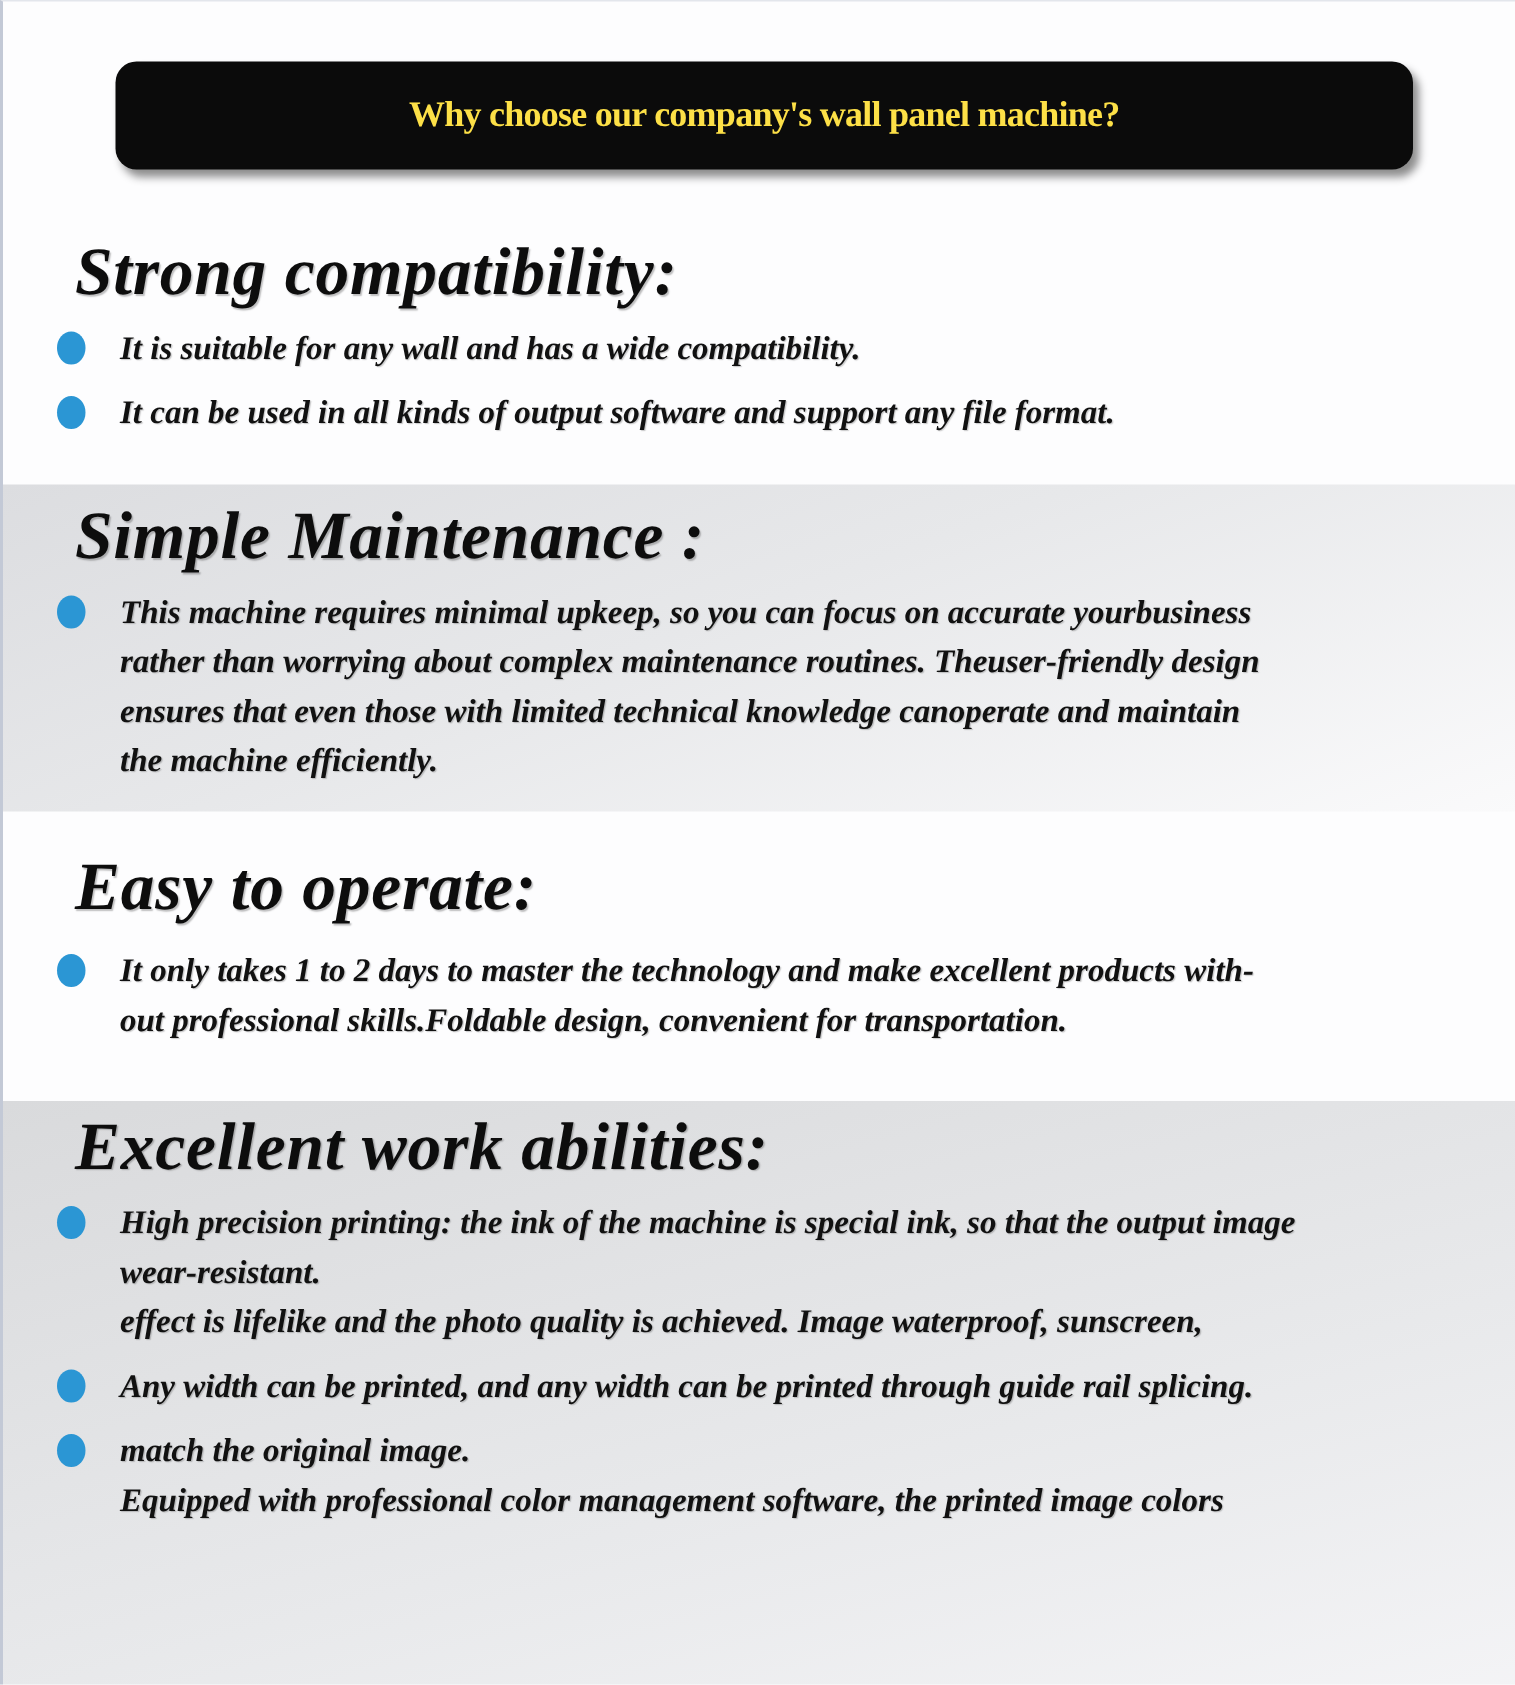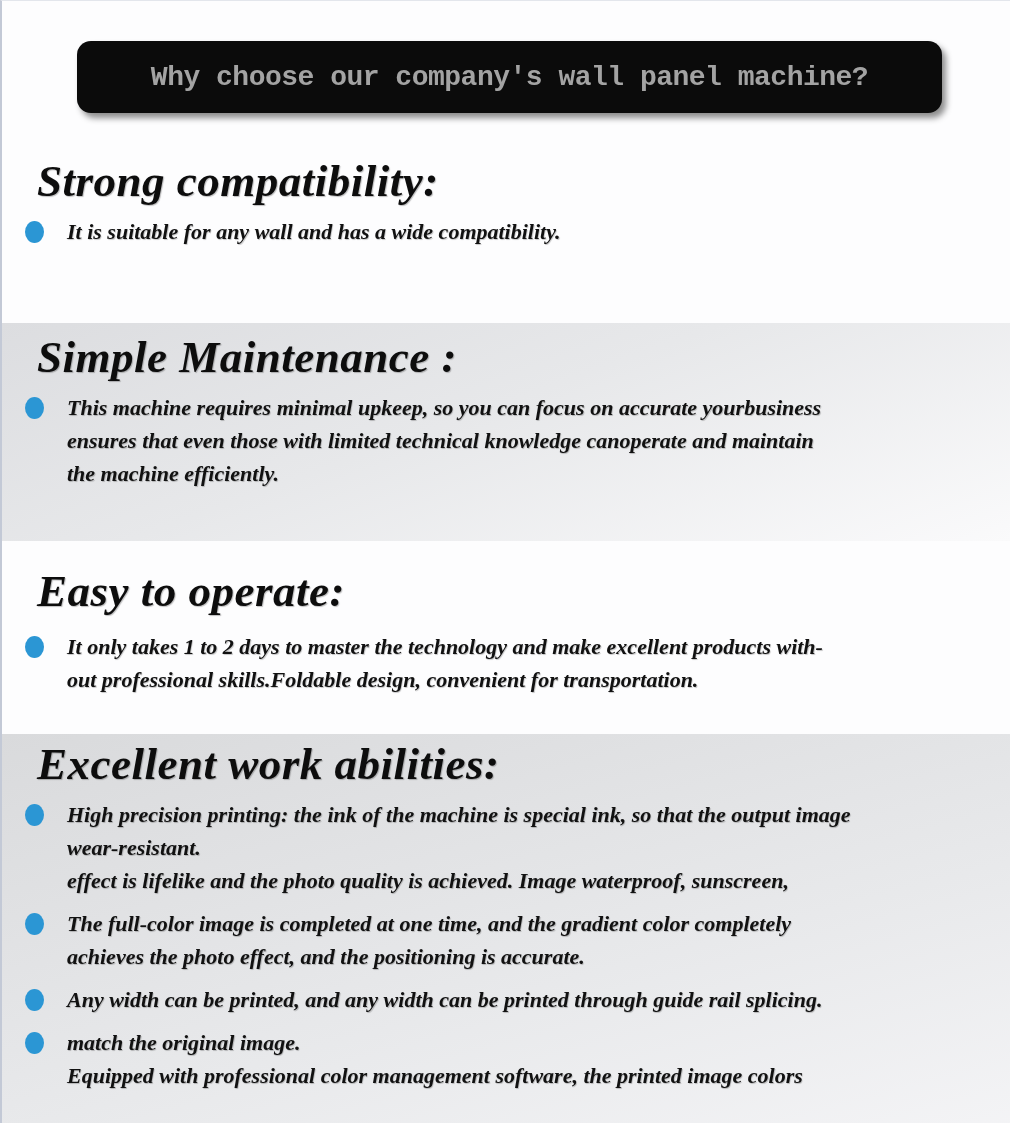--- a/index.html
+++ b/index.html
@@ -21,30 +21,30 @@
   .banner {
     position: absolute;
     left: 75px; top: 40px;
     width: 865px; height: 72px;
     background: #0b0b0b;
     border-radius: 14px;
     box-shadow: 4px 5px 6px rgba(0,0,0,0.45);
     display: flex; align-items: center; justify-content: center;
   }
   .banner-title {
-    font-family: Liberation Mono, monospace;
+    font-family: Liberation Serif, serif;
     font-weight: bold;
-    font-size: 28px;
+    font-size: 24px;
     letter-spacing: -0.5px;
-    color: #a3a3a3;
+    color: #fde047;
     white-space: nowrap;
   }
 
   
-  .sec { padding-left: 35px; padding-right: 20px; }
+  .sec { padding-left: 48px; padding-right: 20px; }
   .sec-white-1 { height: 192px; padding-top: 24px; }
   .band-1 {
     height: 218px; padding-top: 8px;
     background: linear-gradient(160deg, #dcdde0 0%, #e7e8ea 45%, #fafafb 100%);
   }
   .sec-white-2 { height: 193px; padding-top: 24px; }
   .band-2 {
     height: 454px; padding-top: 4px;
     background: linear-gradient(165deg, #d9dadc 0%, #e8e9eb 55%, #f6f6f8 100%);
   }
@@ -95,30 +95,37 @@
 
 <div class="sec sec-white-1">
   <div class="sec-heading">Strong compatibility:</div>
   <div class="bullets">
     <div class="bullet">
       <span class="dot"></span>
       <div class="bullet-text">
         <div class="line">It is suitable for any wall and has a wide compatibility.</div>
       </div>
     </div>
+    <div class="bullet">
+      <span class="dot"></span>
+      <div class="bullet-text">
+        <div class="line">It can be used in all kinds of output software and support any file format.</div>
+      </div>
+    </div>
   </div>
 </div>
 
 <div class="sec band-1">
   <div class="sec-heading">Simple Maintenance :</div>
   <div class="bullets">
     <div class="bullet">
       <span class="dot"></span>
       <div class="bullet-text">
         <div class="line">This machine requires minimal upkeep, so you can focus on accurate yourbusiness</div>
+        <div class="line">rather than worrying about complex maintenance routines. Theuser-friendly design</div>
         <div class="line">ensures that even those with limited technical knowledge canoperate and maintain</div>
         <div class="line">the machine efficiently.</div>
       </div>
     </div>
   </div>
 </div>
 
 <div class="sec sec-white-2">
   <div class="sec-heading">Easy to operate:</div>
   <div class="bullets mt-extra">
@@ -139,27 +146,20 @@
       <span class="dot"></span>
       <div class="bullet-text">
         <div class="line">High precision printing: the ink of the machine is special ink, so that the output image</div>
         <div class="line">wear-resistant.</div>
         <div class="line">effect is lifelike and the photo quality is achieved. Image waterproof, sunscreen,</div>
       </div>
     </div>
     <div class="bullet">
       <span class="dot"></span>
       <div class="bullet-text">
-        <div class="line">The full-color image is completed at one time, and the gradient color completely</div>
-        <div class="line">achieves the photo effect, and the positioning is accurate.</div>
-      </div>
-    </div>
-    <div class="bullet">
-      <span class="dot"></span>
-      <div class="bullet-text">
         <div class="line">Any width can be printed, and any width can be printed through guide rail splicing.</div>
       </div>
     </div>
     <div class="bullet">
       <span class="dot"></span>
       <div class="bullet-text">
         <div class="line">match the original image.</div>
         <div class="line">Equipped with professional color management software, the printed image colors</div>
       </div>
     </div>

